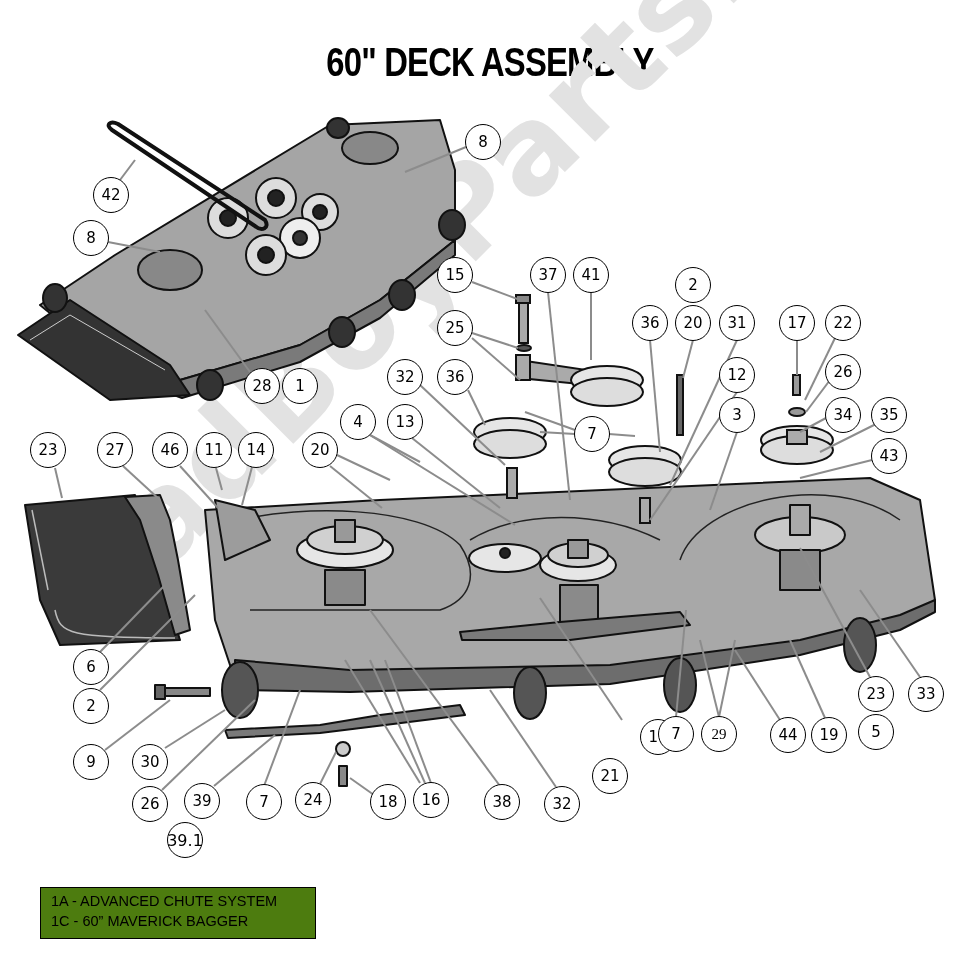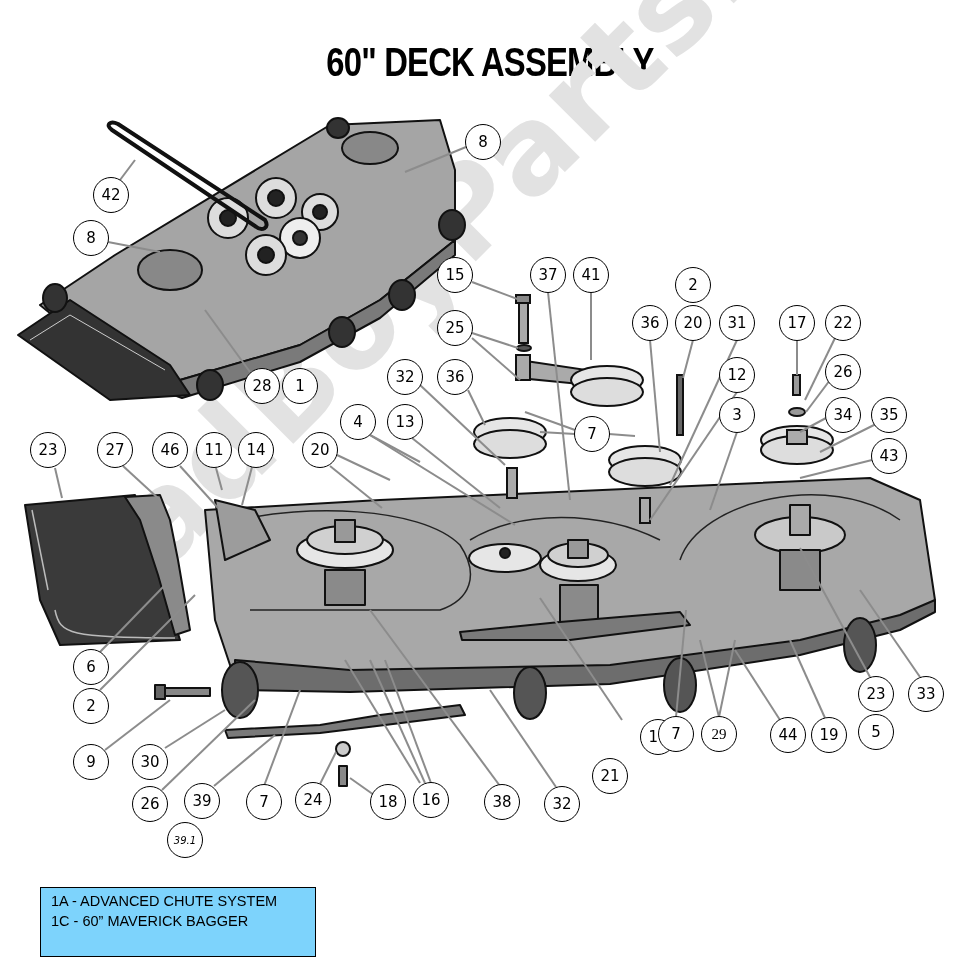--- a/index.html
+++ b/index.html
@@ -13,24 +13,24 @@
     position: absolute; left: 20px; top: 560px; font-family: "DejaVu Sans", sans-serif;
     font-weight: bold; font-size: 120px; color: #e2e2e2; transform: rotate(-45deg);
     transform-origin: 0 0; white-space: nowrap; letter-spacing: 2px; pointer-events: none; z-index: 0;
   }
   svg.art { position: absolute; left: 0; top: 0; z-index: 1; }
   .callout {
     position: absolute; width: 36px; height: 36px; border: 1.5px solid #000; border-radius: 50%;
     background: #fff; box-sizing: border-box; display: flex; align-items: center; justify-content: center;
     font-family: "DejaVu Sans", sans-serif; font-size: 15px; color: #000; z-index: 3; cursor: pointer;
   }
-  .callout.small { font-size: 10px; font-style: italic; }
+  .callout.small { font-size: 16px; }
   .kits {
-    position: absolute; left: 40px; top: 887px; width: 276px; height: 70px; border: 1px solid #000;
-    box-sizing: border-box; padding: 3px 0 0 10px; background: #7dd3fc; z-index: 3;
+    position: absolute; left: 40px; top: 887px; width: 276px; height: 52px; border: 1px solid #000;
+    box-sizing: border-box; padding: 3px 0 0 10px; background: #4d7c0f; z-index: 3;
   }
   .kits div { font-family: "Liberation Sans", sans-serif; font-size: 14.5px; line-height: 20px; color: #000; white-space: nowrap; }
 </style>
 </head>
 <body>
 
 <div class="title">60" DECK ASSEMBLY</div>
 <div class="watermark">BadBoyParts.com</div>
 
 <svg class="art" width="980" height="980" viewBox="0 0 980 980">

